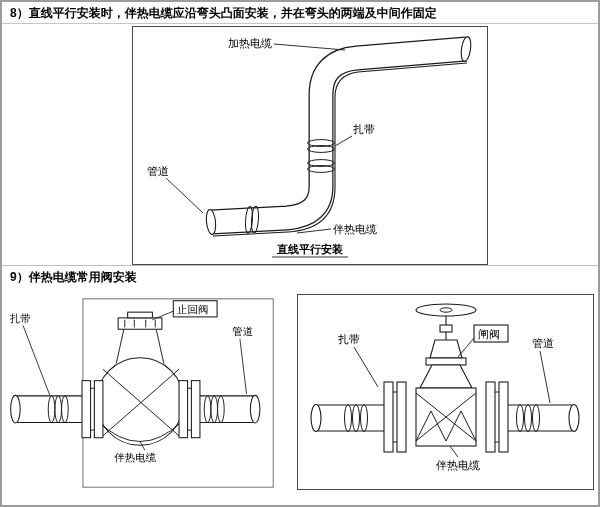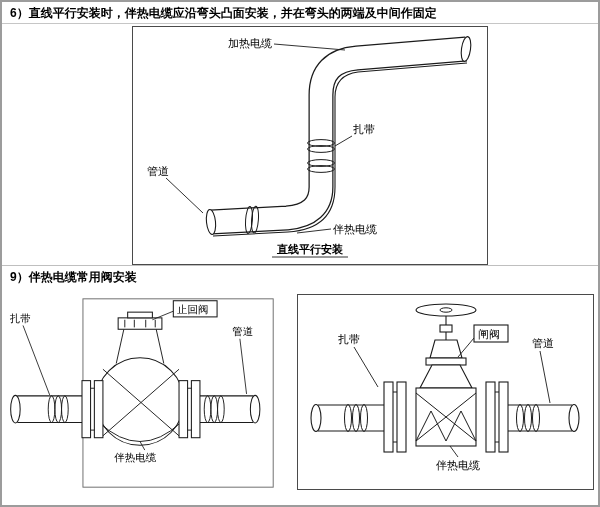--- a/index.html
+++ b/index.html
@@ -55,21 +55,21 @@
   .lead { stroke: #1b1b1b; stroke-width: 0.9; }
   .ln  { stroke: #1b1b1b; stroke-width: 1.1; fill: none; }
   .wh  { fill: #ffffff; stroke: #1b1b1b; stroke-width: 1.1; }
   .thin{ stroke: #1b1b1b; stroke-width: 1; fill: none; }
 </style>
 </head>
 <body>
 
 <div class="page">
 
-  <div class="sec-head first">6）直线平行安装时，伴热电缆应沿弯头凸面安装，并在弯头的两端及中间作固定</div>
+  <div class="sec-head first">8）直线平行安装时，伴热电缆应沿弯头凸面安装，并在弯头的两端及中间作固定</div>
 
   <div class="d1-wrap">
     <div class="frame">
       <svg width="354" height="237" viewBox="0 0 354 237">
 
         <g>
           <path d="M 333 22 L 224 31 Q 188 34 188 68 L 188 160 Q 188 188 154 191 L 78 195" fill="none" stroke="#1b1b1b" stroke-width="25" stroke-linejoin="round"></path>
           <path d="M 333 22 L 224 31 Q 188 34 188 68 L 188 160 Q 188 188 154 191 L 78 195" fill="none" stroke="#ffffff" stroke-width="22.5" stroke-linejoin="round"></path>
           <ellipse class="wh" cx="333" cy="22" rx="4.5" ry="12.5" transform="rotate(8 333 22)"></ellipse>
           <ellipse class="wh" cx="78" cy="195" rx="4.5" ry="12.5" transform="rotate(-6 78 195)"></ellipse>

